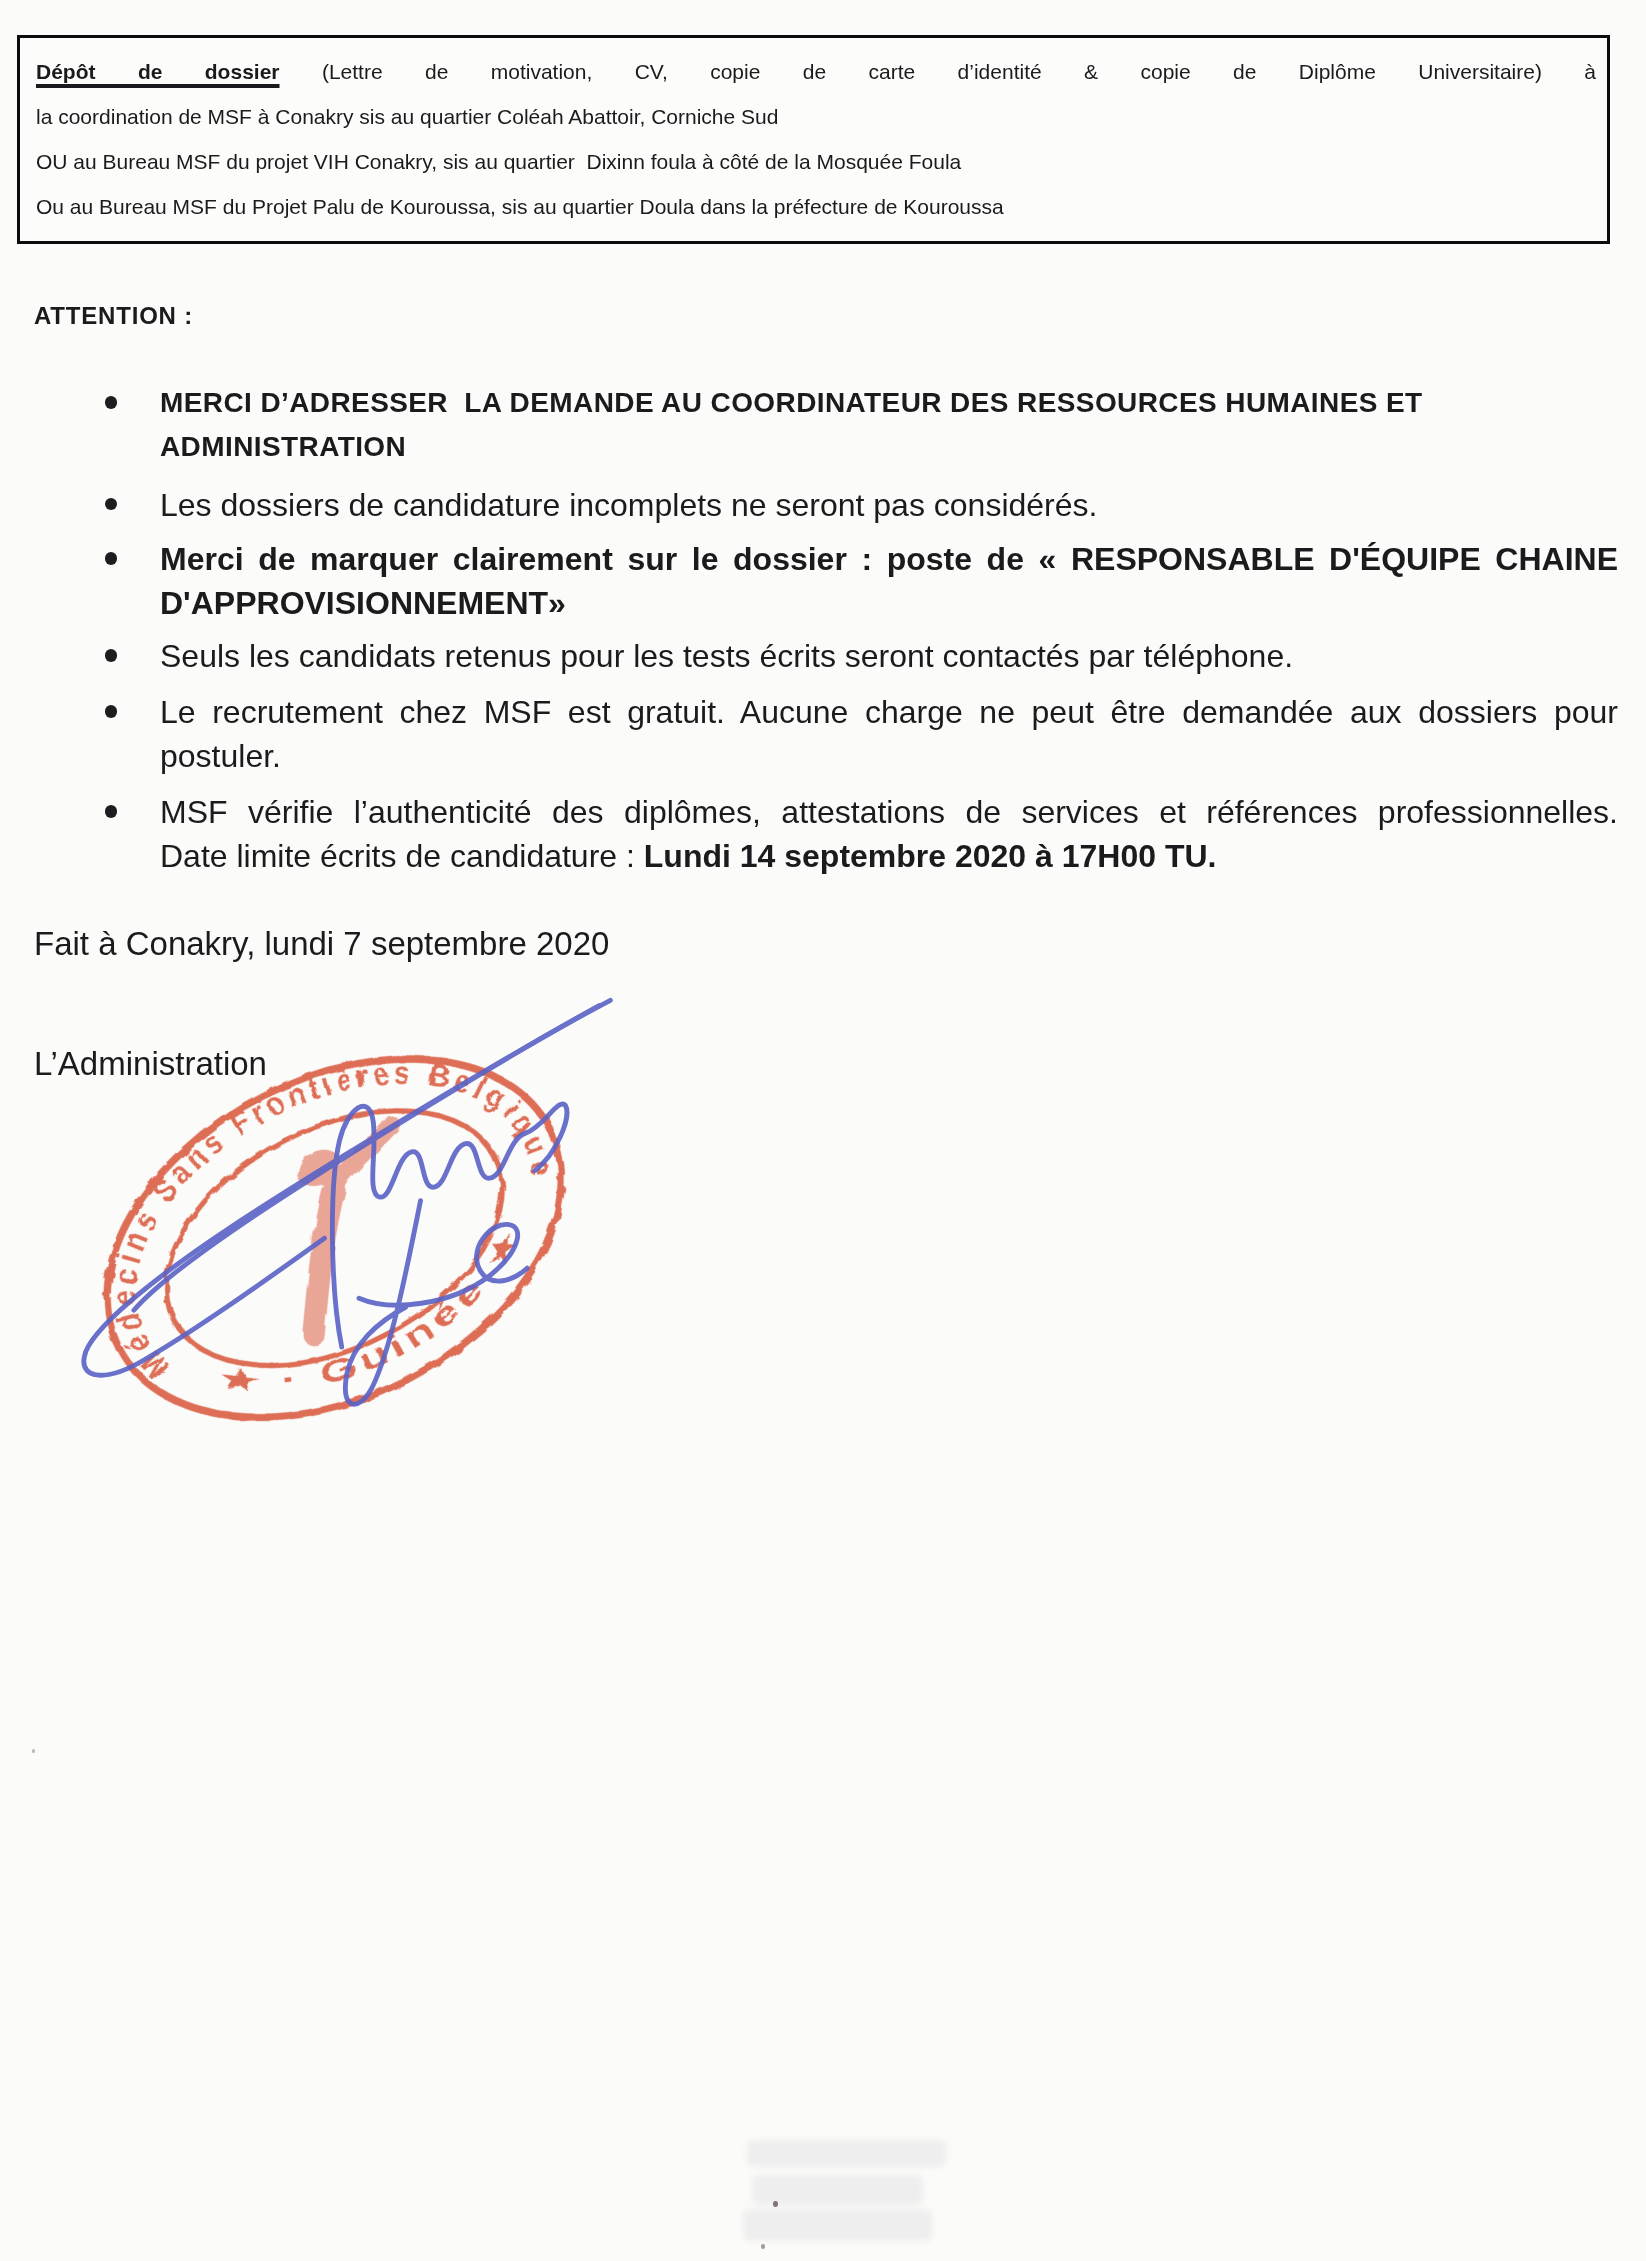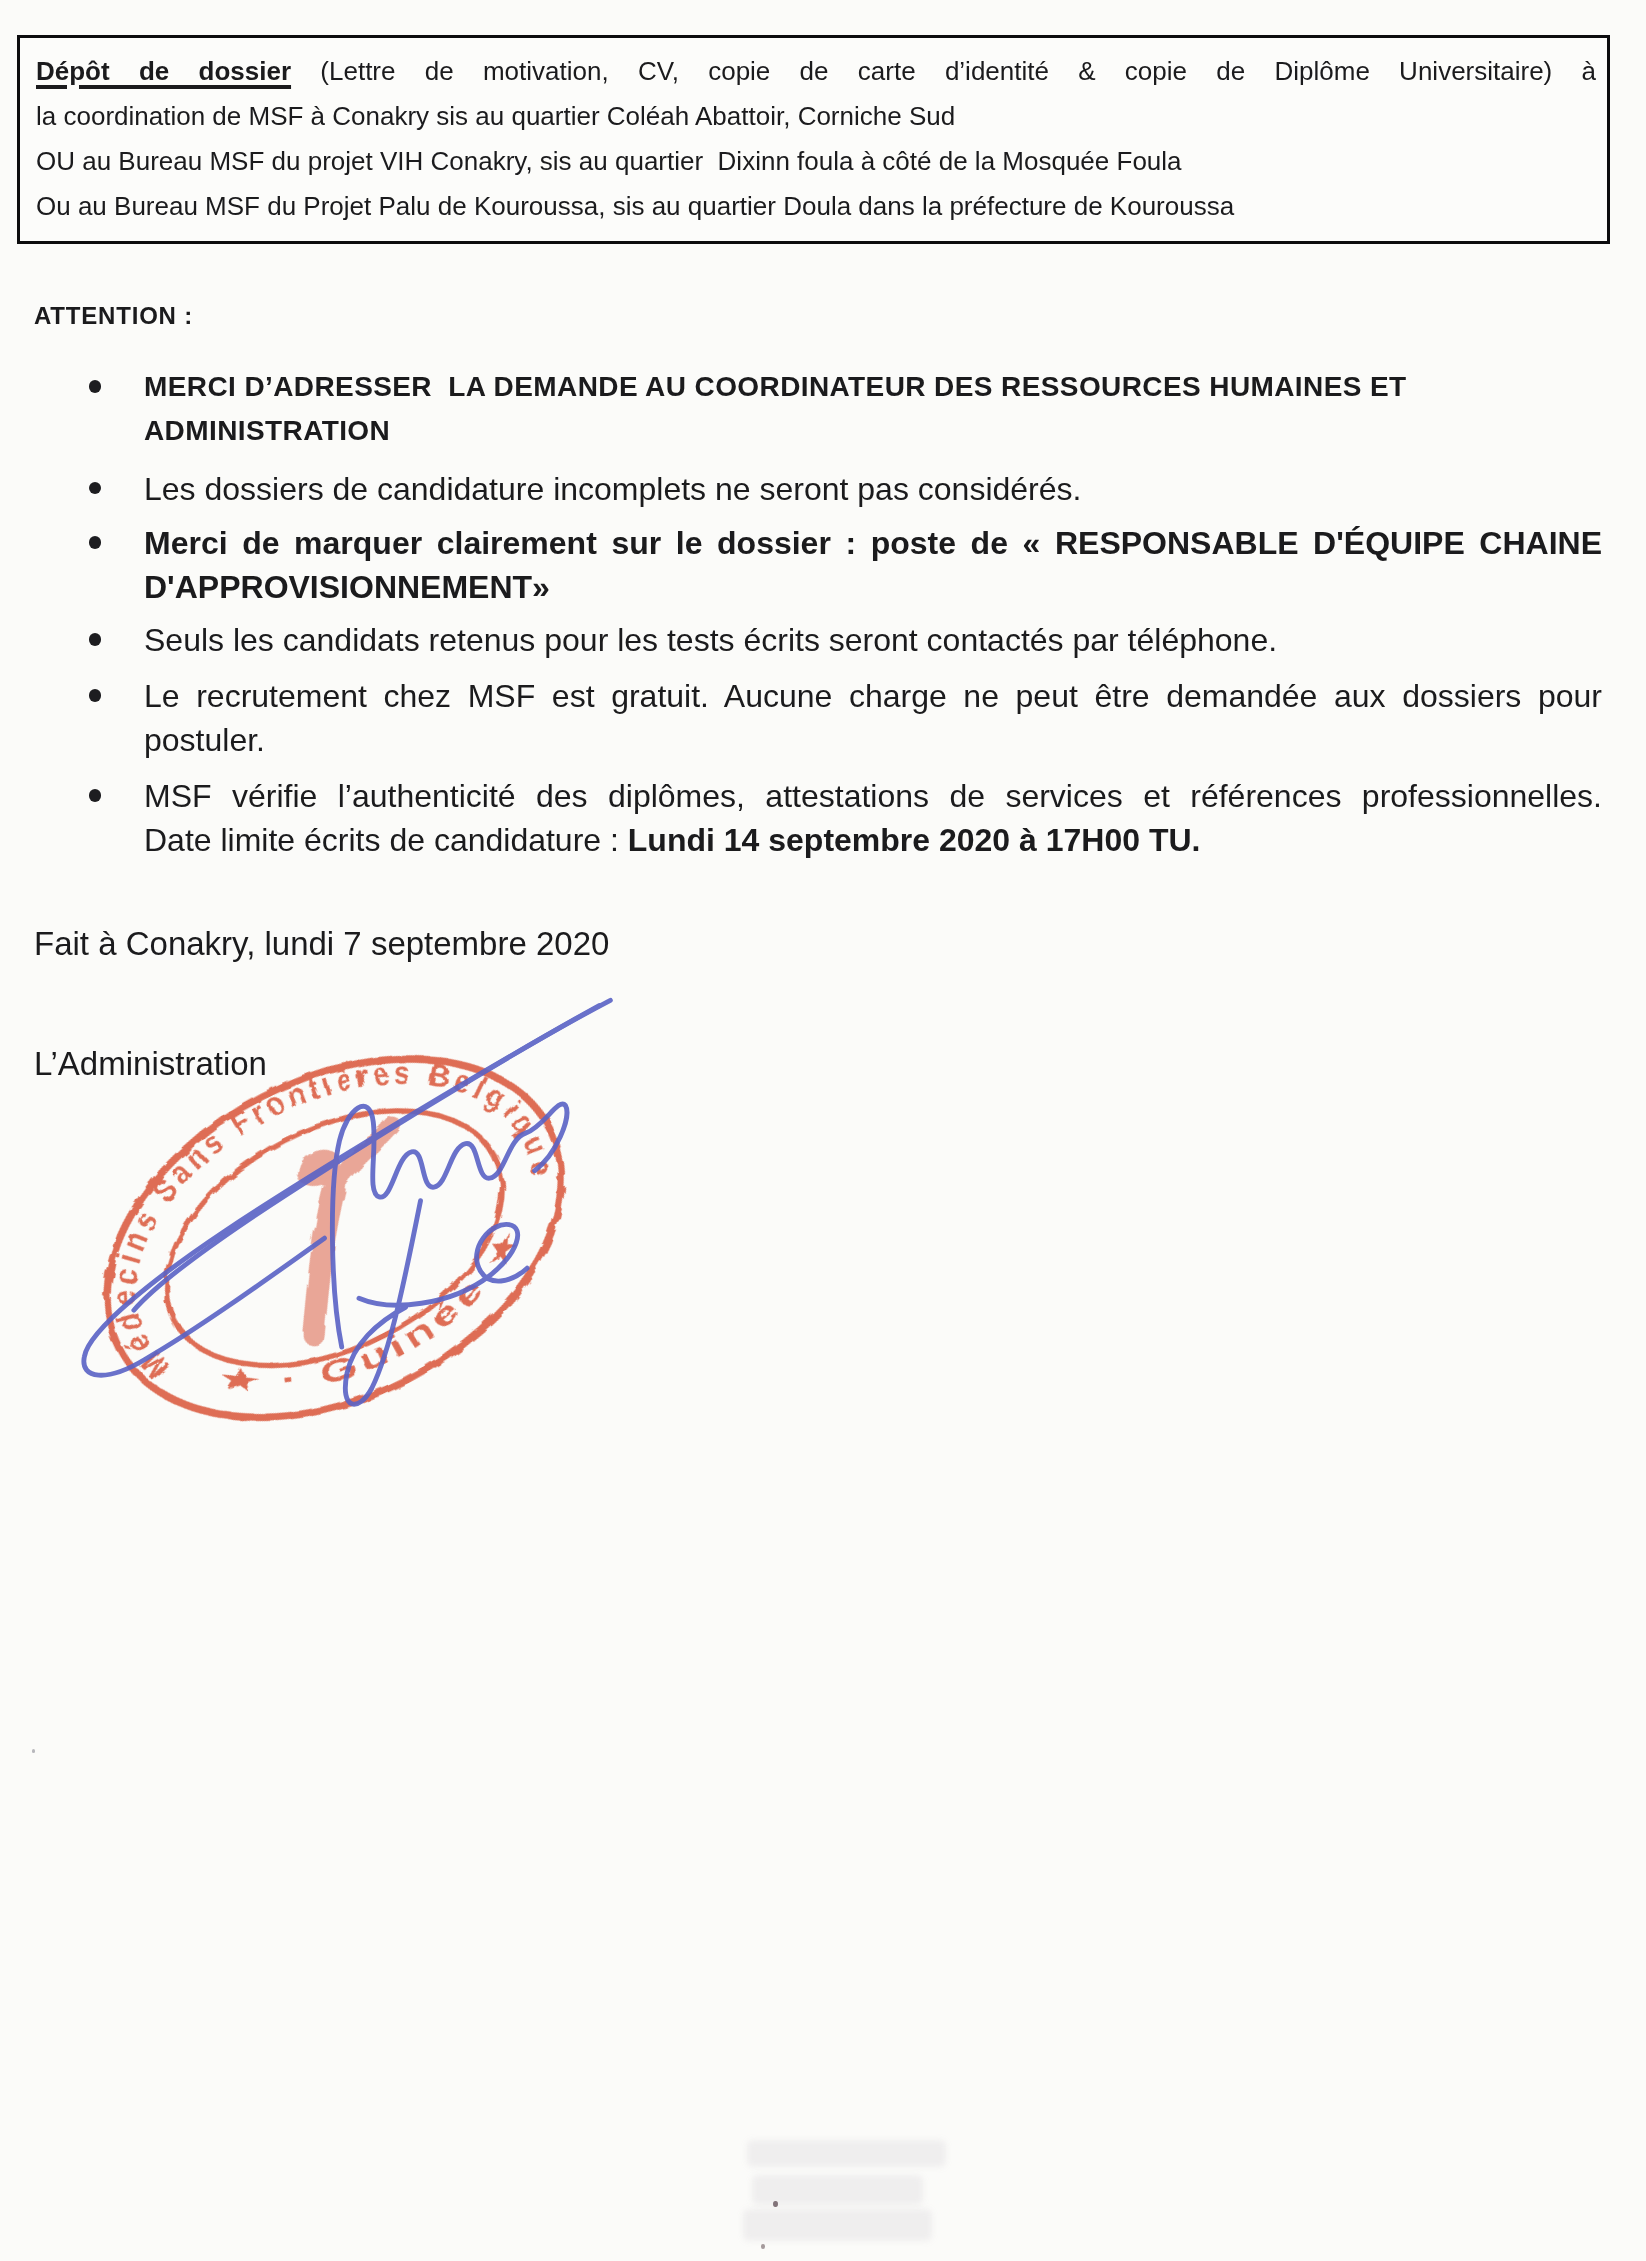--- a/index.html
+++ b/index.html
@@ -15,34 +15,34 @@
 
   
   .header-box{
     position:absolute;left:16.5px;top:35px;width:1593px;
     border:3px solid #0c0c0e;
     box-sizing:border-box;
     padding:10.5px 10.5px 12px 16.5px;
     background:#fcfcfa;
   }
   .header-box .bline{
-    font-size:26px;line-height:45px;white-space:pre-wrap;
+    font-size:21px;line-height:45px;white-space:pre-wrap;
   }
   .jline{text-align:justify;text-align-last:justify;white-space:normal !important;}
   .box-title{font-weight:bold;text-decoration:underline;text-decoration-thickness:3.8px;text-underline-offset:5.3px;}
   .lead-bold{font-weight:normal;}
 
   
   .attention-heading{
     position:absolute;left:34px;top:302px;
     font-size:24px;font-weight:bold;letter-spacing:0.8px;
   }
   .bullet-list{
     position:absolute;left:75px;top:365px;width:1527px;
-    list-style:none;margin:0;padding:0;
+    list-style:none;margin:16px;padding:0;
   }
   .bullet-item{
     position:relative;padding-left:69px;
     font-size:32px;line-height:44px;
     margin-bottom:10.5px;
   }
   .bullet-dot{
     position:absolute;left:13.5px;top:15px;
     width:12.8px;height:12.8px;border-radius:50%;
     background:#1d1d20;

